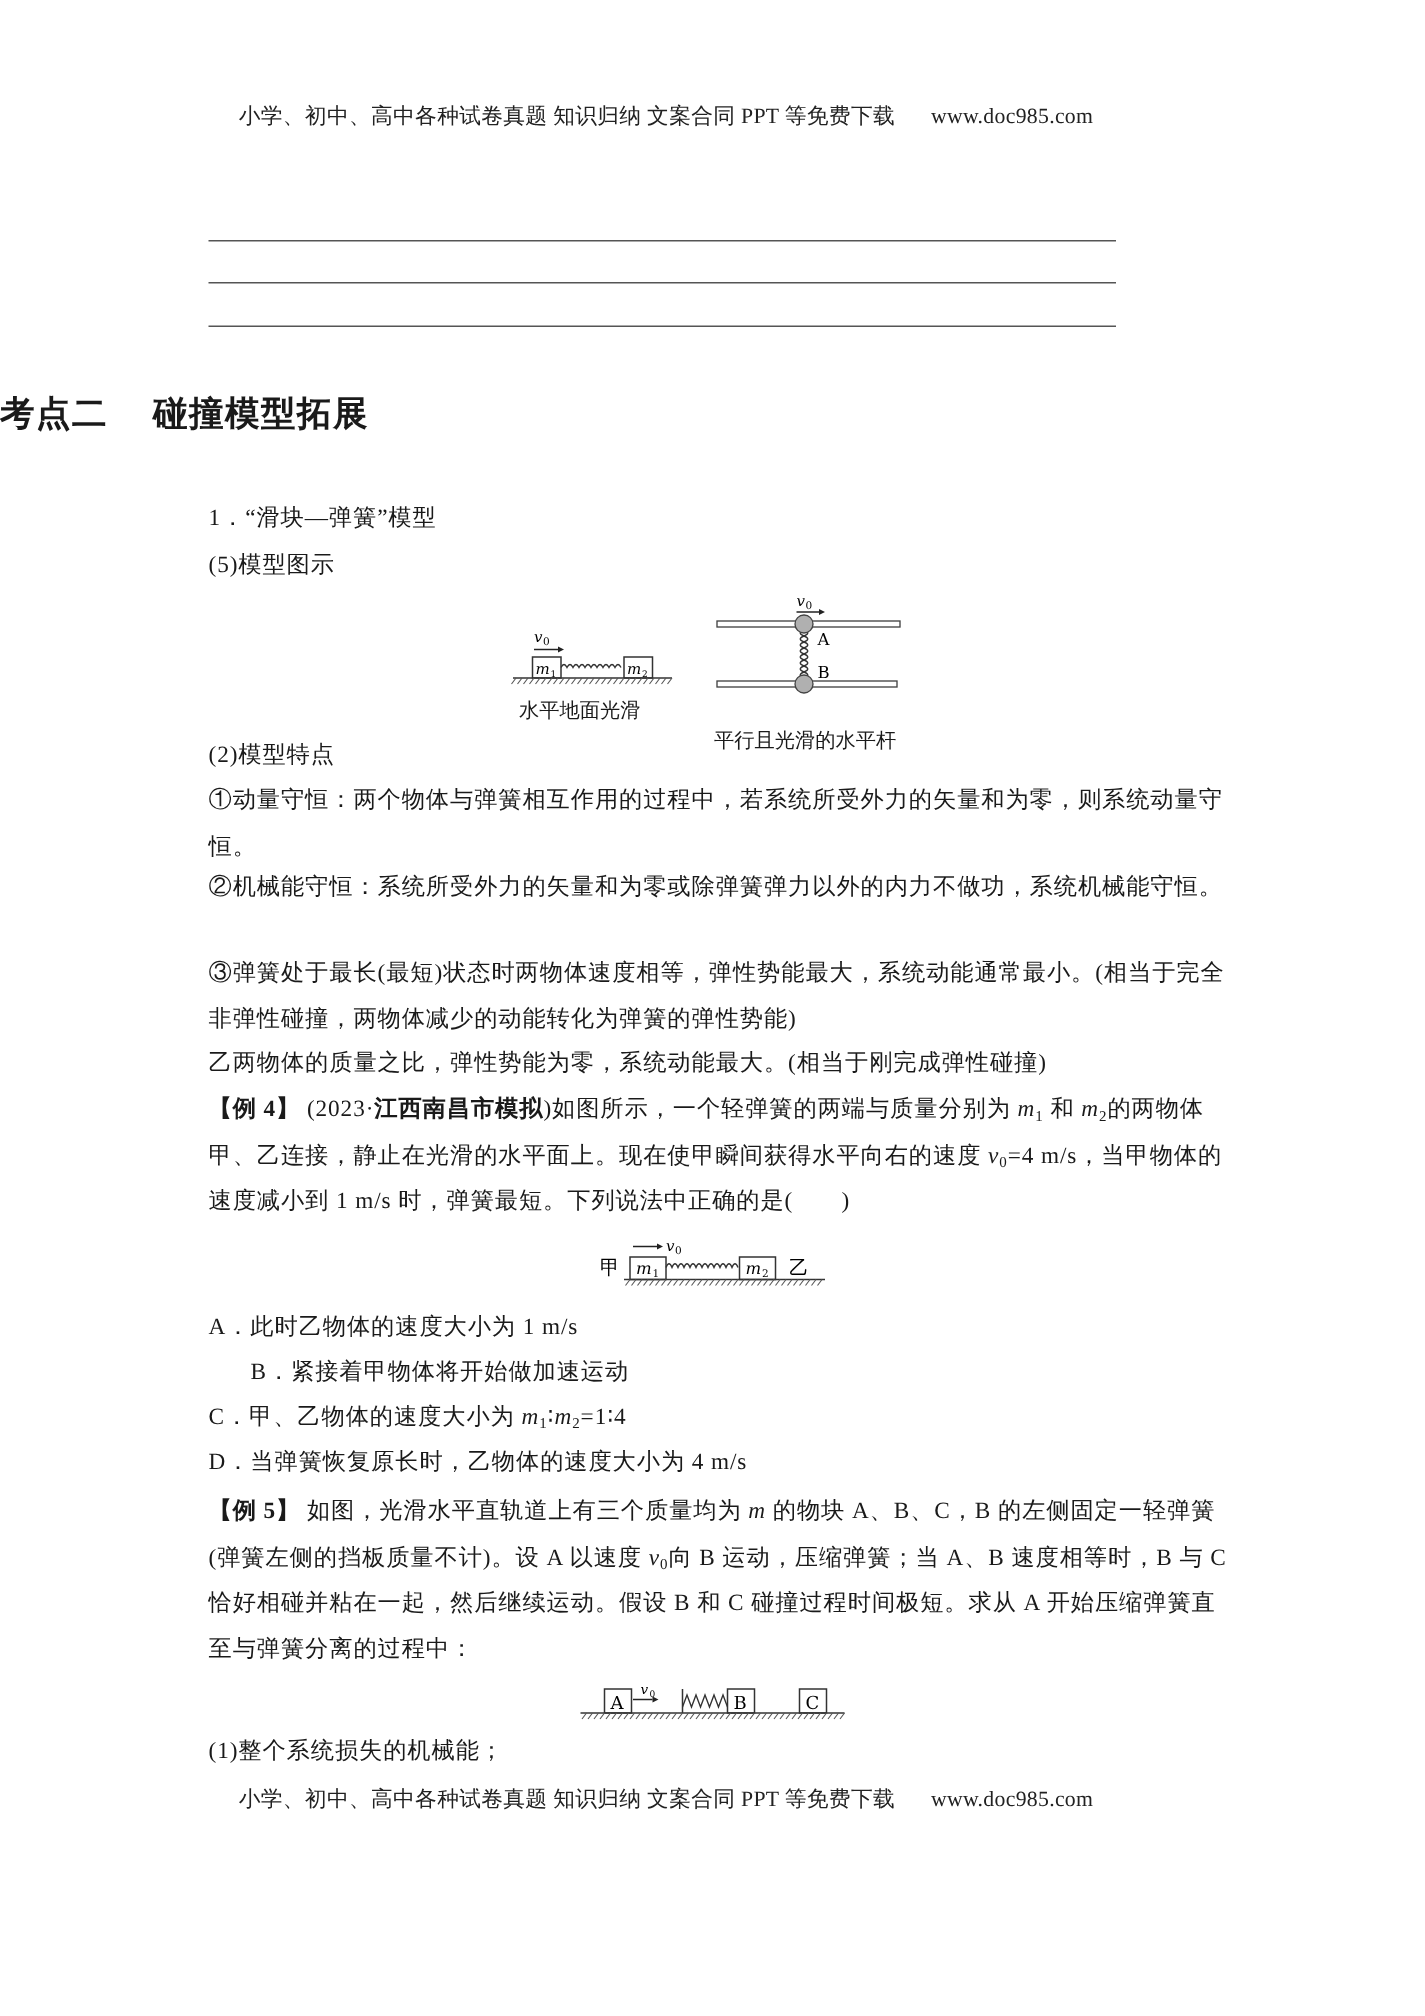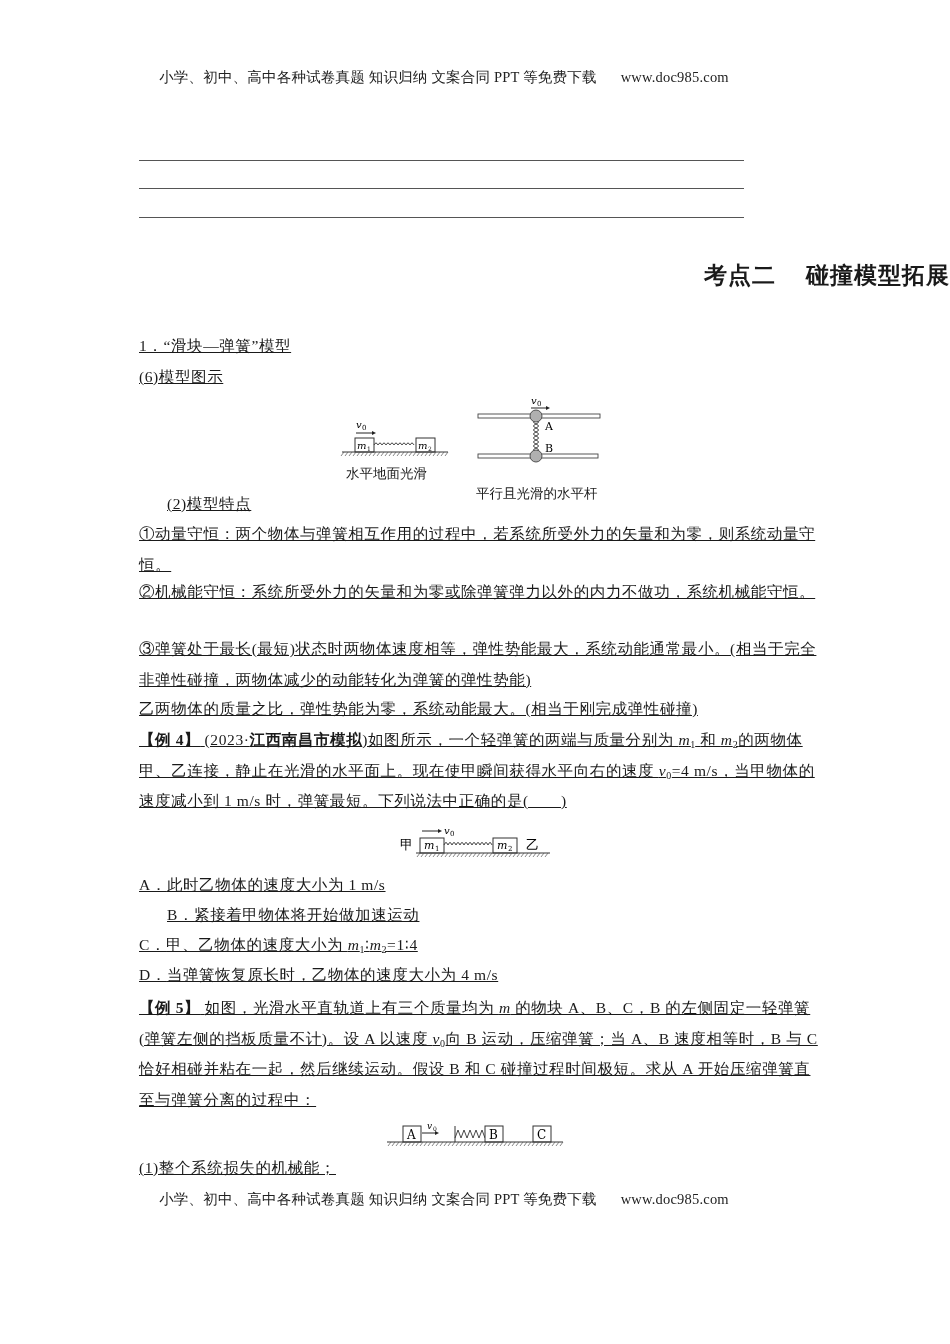--- a/index.html
+++ b/index.html
@@ -14,30 +14,29 @@
     font-family: "Liberation Serif", "DejaVu Serif", serif;
   }
   .header-line { top: 68px; }
   .footer-line { top: 1190px; }
   .header-line .url, .footer-line .url { margin-left: 24px; }
   .blank-line {
     position: absolute; left: 139px; width: 605px; height: 0;
     border-top: 1px solid #555;
   }
   .section-title {
-    position: absolute; top: 260px; left: 0; width: 950px; text-align: right;
+    position: absolute; top: 260px; left: 0; width: 950px; text-align: left;
     font-size: 23px; font-weight: bold; letter-spacing: 1px;
     font-family: "DejaVu Sans", "Liberation Sans", sans-serif;
   }
   .section-title .gap { display: inline-block; width: 30px; }
   .para {
     position: absolute; left: 139px; width: 680px;
     font-size: 15.5px; line-height: 30.5px; letter-spacing: 0.6px;
     font-family: "Liberation Serif", "DejaVu Serif", serif;
-    text-decoration: underline;
   }
   .para .it { font-style: italic; }
   .para sub { font-size: 10px; vertical-align: -3px; line-height: 0; }
   .ex-tag { font-weight: bold; }
   .ex-src { font-weight: normal; }
   .ex-src b { font-weight: bold; }
   .fig { position: absolute; }
   .fig svg { display: block; }
   .fig-caption {
     position: absolute; font-size: 13.5px; white-space: nowrap;
@@ -53,21 +52,21 @@
 
 <div class="blank-line" style="top:160px;"></div>
 <div class="blank-line" style="top:188px;"></div>
 <div class="blank-line" style="top:217px;"></div>
 
 <div class="section-title">
   <span>考点二</span><span class="gap"></span><span>碰撞模型拓展</span>
 </div>
 
 <div class="para" style="top:331px;">1．“滑块—弹簧”模型</div>
-<div class="para" style="top:362px;">(6)模型图示</div>
+<div class="para" style="top:362px;">(5)模型图示</div>
 
 <div class="fig" style="left:340px; top:418px;">
   <svg width="110" height="42" viewBox="0 0 110 42">
     <text x="16" y="10" font-size="10" font-style="italic" font-family="DejaVu Serif, serif">v</text>
     <text x="22" y="12" font-size="7" font-family="DejaVu Serif, serif">0</text>
     <line x1="16" y1="15" x2="32" y2="15" stroke="#222" stroke-width="1"></line>
     <polygon points="32,13 36,15 32,17" fill="#222"></polygon>
     <rect x="15" y="20" width="19" height="14" fill="#fff" stroke="#333" stroke-width="1"></rect>
     <text x="17" y="31" font-size="10" font-style="italic" font-family="DejaVu Serif, serif">m</text>
     <text x="27" y="33" font-size="6" font-family="DejaVu Serif, serif">1</text>
@@ -120,21 +119,21 @@
     <path d="M60,26 q-5,2 0,4 q5,2 0,4 q-5,2 0,4 q5,2 0,4 q-5,2 0,4 q5,2 0,4 q-5,2 0,4 q5,2 0,4 q-5,2 0,4" fill="none" stroke="#333" stroke-width="0.9"></path>
     <path d="M60,26 q5,2 0,4 q-5,2 0,4 q5,2 0,4 q-5,2 0,4 q5,2 0,4 q-5,2 0,4 q5,2 0,4 q-5,2 0,4 q5,2 0,4" fill="none" stroke="#333" stroke-width="0.9"></path>
     <circle cx="60" cy="22" r="6" fill="#b0b0b0" stroke="#444" stroke-width="0.9"></circle>
     <circle cx="60" cy="62" r="6" fill="#b0b0b0" stroke="#444" stroke-width="0.9"></circle>
     <text x="69" y="36" font-size="11" font-family="DejaVu Serif, serif">A</text>
     <text x="69" y="58" font-size="11" font-family="DejaVu Serif, serif">B</text>
   </svg>
 </div>
 <div class="fig-caption" style="left:476px; top:465px;margin-top:20px;">平行且光滑的水平杆</div>
 
-<div class="para" style="top:489px;margin-left:28px;">(2)模型特点</div>
+<div class="para" style="top:489px;">(2)模型特点</div>
 <div class="para" style="top:519px;">①动量守恒：两个物体与弹簧相互作用的过程中，若系统所受外力的矢量和为零，则系统动量守恒。</div>
 <div class="para" style="top:577px;">②机械能守恒：系统所受外力的矢量和为零或除弹簧弹力以外的内力不做功，系统机械能守恒。</div>
 <div class="para" style="top:634px;">③弹簧处于最长(最短)状态时两物体速度相等，弹性势能最大，系统动能通常最小。(相当于完全非弹性碰撞，两物体减少的动能转化为弹簧的弹性势能)</div>
 <div class="para" style="top:694px;">乙两物体的质量之比，弹性势能为零，系统动能最大。(相当于刚完成弹性碰撞)</div>
 
 <div class="para" style="top:725px;">
   <span class="ex-tag">【例 4】</span>
   <span class="ex-src"><span>(2023·</span><b>江西南昌市模拟</b><span>)</span></span><span>如图所示，一个轻弹簧的两端与质量分别为 </span><span class="it">m</span><sub>1</sub> <span>和 </span><span class="it">m</span><sub>2</sub><span>的两物体甲、乙连接，静止在光滑的水平面上。现在使甲瞬间获得水平向右的速度 </span><span class="it">v</span><sub>0</sub><span>=4 m/s，当甲物体的速度减小到 1 m/s 时，弹簧最短。下列说法中正确的是(　　)</span>
 </div>
 

